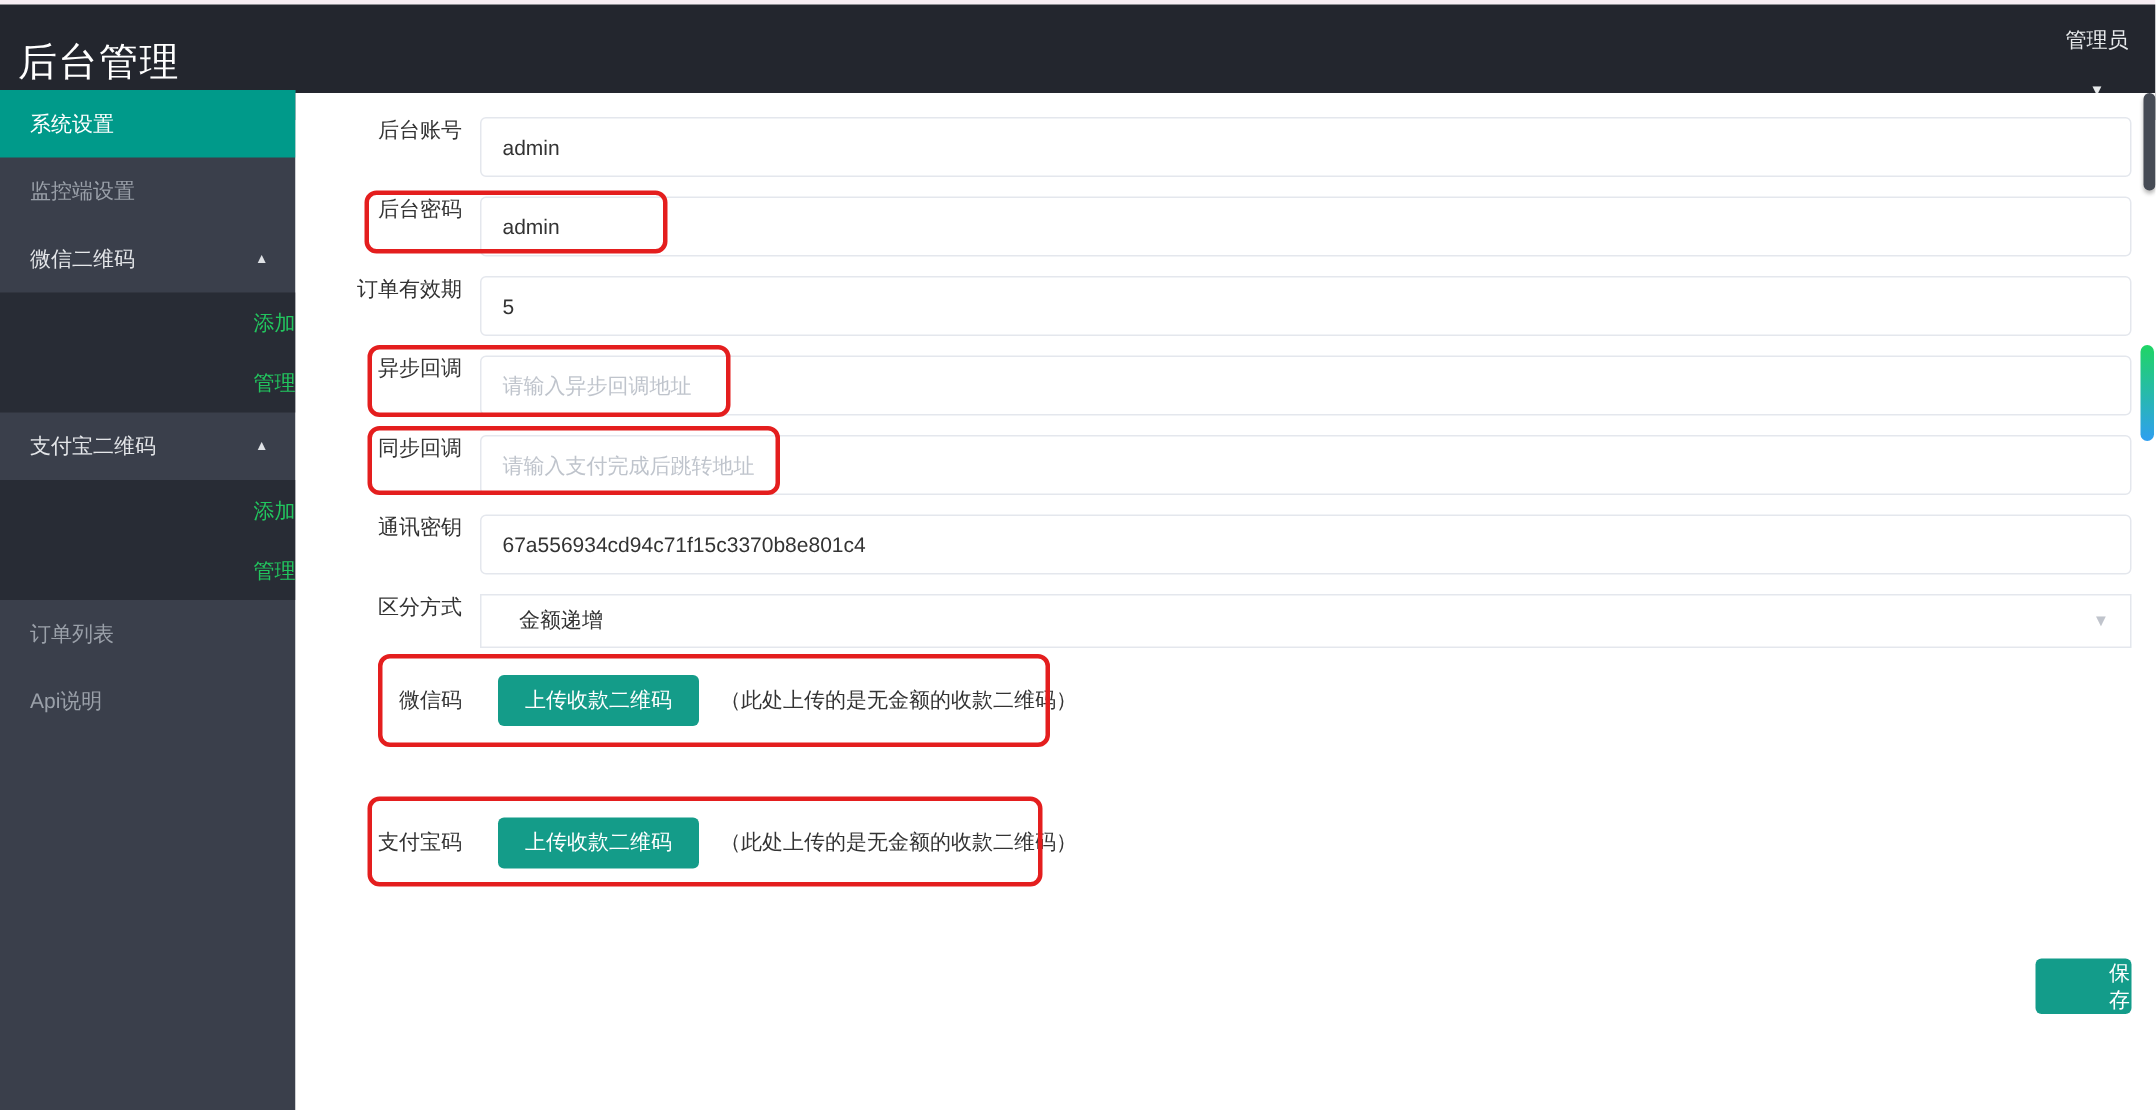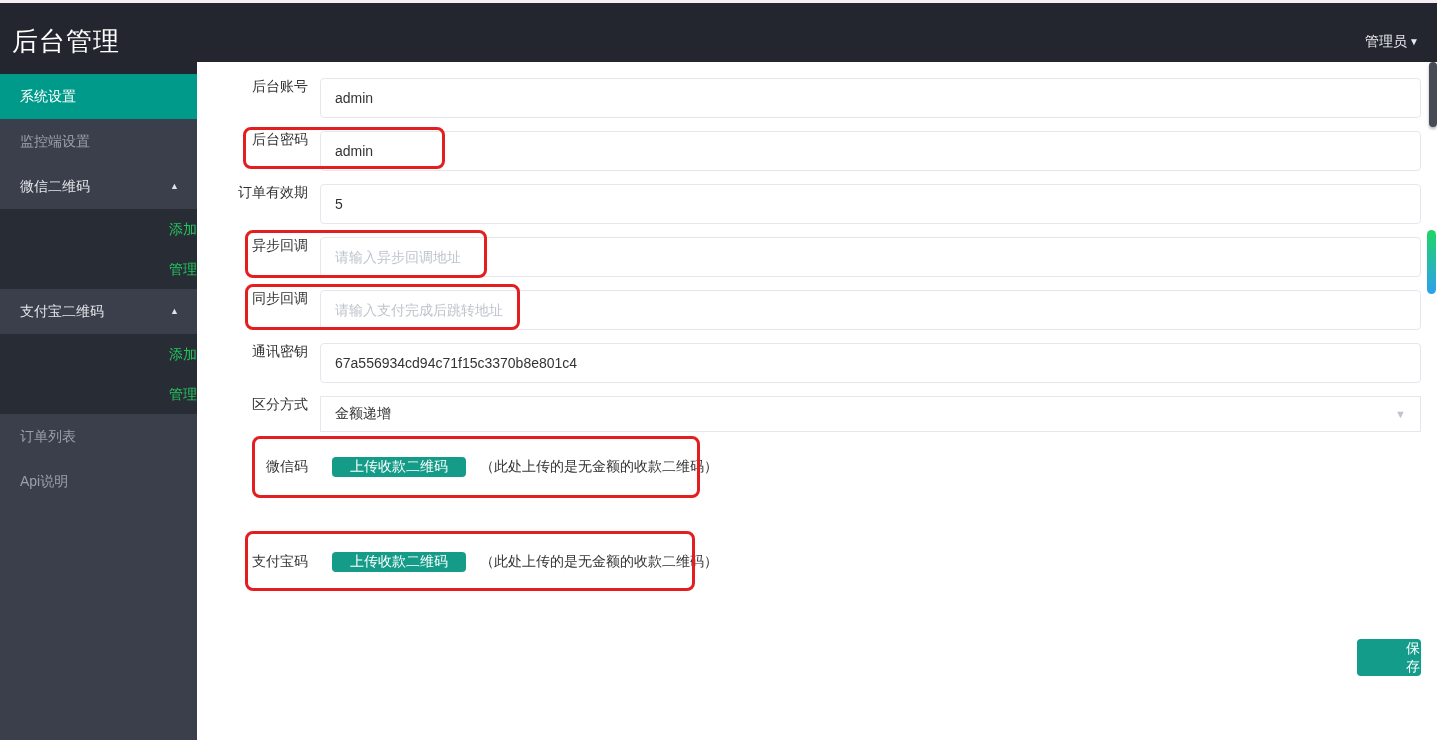--- a/index.html
+++ b/index.html
@@ -4,47 +4,47 @@
 <style>
   * { margin:0; padding:0; box-sizing:border-box; }
   html,body { width:1437px; height:740px; overflow:hidden; }
   body { font-family:"Liberation Sans","DejaVu Sans",sans-serif; background:#fff; position:relative; }
 
   .top-strip { position:absolute; left:0; top:0; width:100%; height:3px; background:#f7edf3; }
 
   .header { position:absolute; left:0; top:3px; width:100%; height:77px; background:#23262e;
             display:flex; align-items:center; justify-content:space-between; padding:0 18px 0 12px; }
   .header-title { color:#fff; font-size:26px; font-weight:400; letter-spacing:1px; }
-  .user-menu { color:#e8eaec; font-size:14px; display:flex; align-items:center; gap:2px; cursor:pointer; }
+  .user-menu { color:#e8eaec; font-size:14px; display:flex; align-items:center; gap:19px; cursor:pointer;flex-direction:column; }
   .user-menu .caret { font-size:10px; color:#e8eaec; }
 
-  .sidebar { position:absolute; left:0; top:74px; width:197px; bottom:0; background:#3a3f4b; }
+  .sidebar { position:absolute; left:0; top:60px; width:197px; bottom:0; background:#3a3f4b; }
   .side-item { height:45px; line-height:45px; padding-left:20px; font-size:14px; color:#9aa0a9;
                position:relative; cursor:pointer; }
   .side-item.active { background:#009a8a; color:#fff; }
   .side-item.group { color:#e4e6e9; }
   .side-item .arrow { position:absolute; right:18px; top:0; font-size:9px; color:#dfe2e6; }
   .submenu { background:#282c35; }
   .submenu .side-item { height:40px; line-height:40px; color:#22c55e;text-align:right; }
 
   .content { position:absolute; left:197px; top:62px; right:0; bottom:0; background:#fff;
              padding-top:16px; overflow:hidden; }
 
   .form-row { display:flex; align-items:flex-start; height:36px; margin:0 16px 17px 40px; position:relative; }
   .form-label { width:71px; text-align:right; margin-right:12px; font-size:14px; color:#333; flex:none; white-space:nowrap; }
   .form-input { flex:1; height:40px; border:1px solid #e4e7ed; border-radius:4px; padding:0 14px;
                 font-size:14px; color:#333; outline:none; background:#fff; }
   .form-input::placeholder { color:#bfc4cc; }
 
-  .fake-select { flex:1; height:36px; border:1px solid #e4e7ed; border-radius:0; padding:0 14px;
+  .fake-select { flex:1; height:36px; border:1px solid #e4e7ed; border-radius:0; padding:0 25px;
                  font-size:14px; color:#333; display:flex; align-items:center; position:relative; cursor:pointer; }
   .fake-select .sel-caret { position:absolute; right:14px; font-size:11px; color:#c0c4cc; }
 
   .upload-row { display:flex; align-items:center; height:36px; margin:16px 16px 0 40px; position:relative; }
-  .upload-btn { height:20px; padding:0 18px; margin-left:12px; background:#149c89; color:#fff; border:none;
+  .upload-btn { height:34px; padding:0 18px; margin-left:12px; background:#149c89; color:#fff; border:none;
                 border-radius:4px; font-size:14px; cursor:pointer; font-family:inherit; }
   .upload-note { margin-left:14px; font-size:14px; color:#333; }
 
   .redbox { position:absolute; border:3px solid #e41e1e; border-radius:8px; pointer-events:none; }
   .rb-password { left:6px;  top:-4px;  width:202px; height:42px; }
   .rb-async    { left:8px;  top:-7px;  width:242px; height:48px; }
   .rb-sync     { left:8px;  top:-6px;  width:275px; height:46px; }
   .rb-wechat   { left:15px; top:-13px; width:448px; height:62px; }
   .rb-alipay   { left:8px;  top:-13px; width:450px; height:60px; }
 

